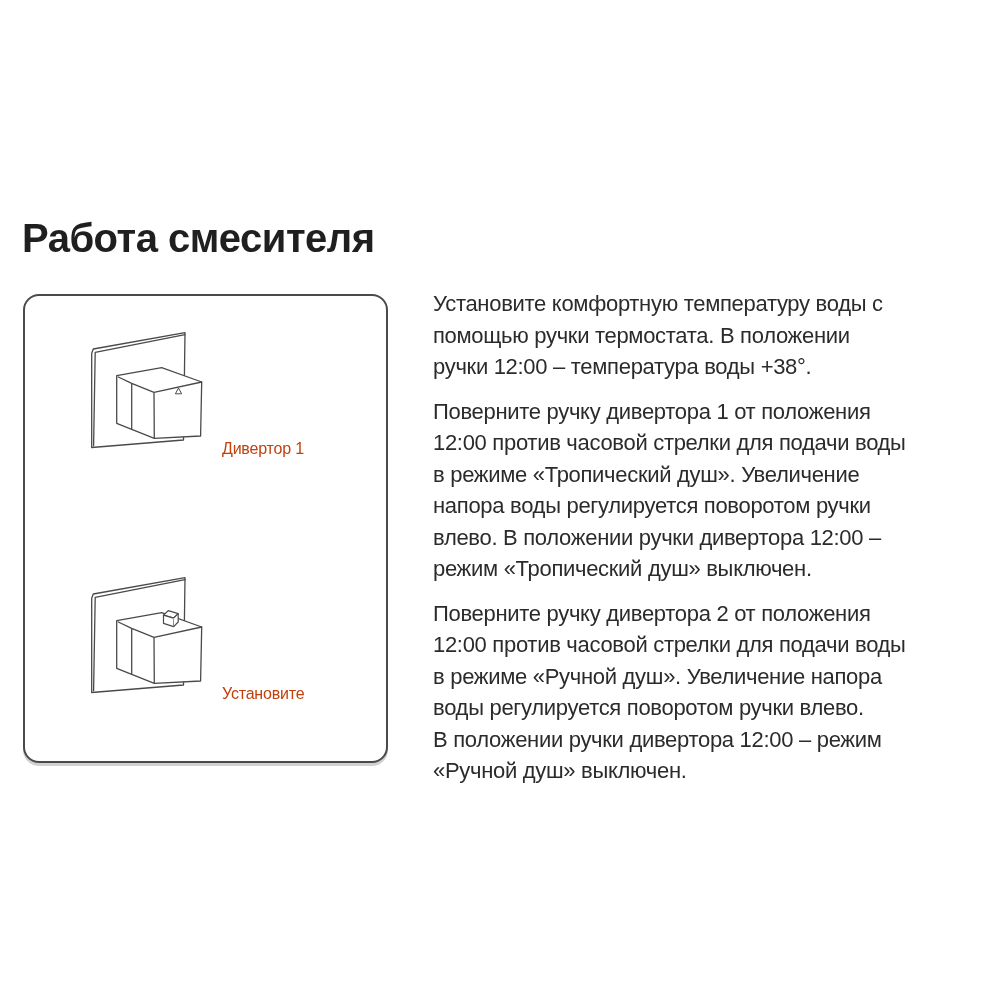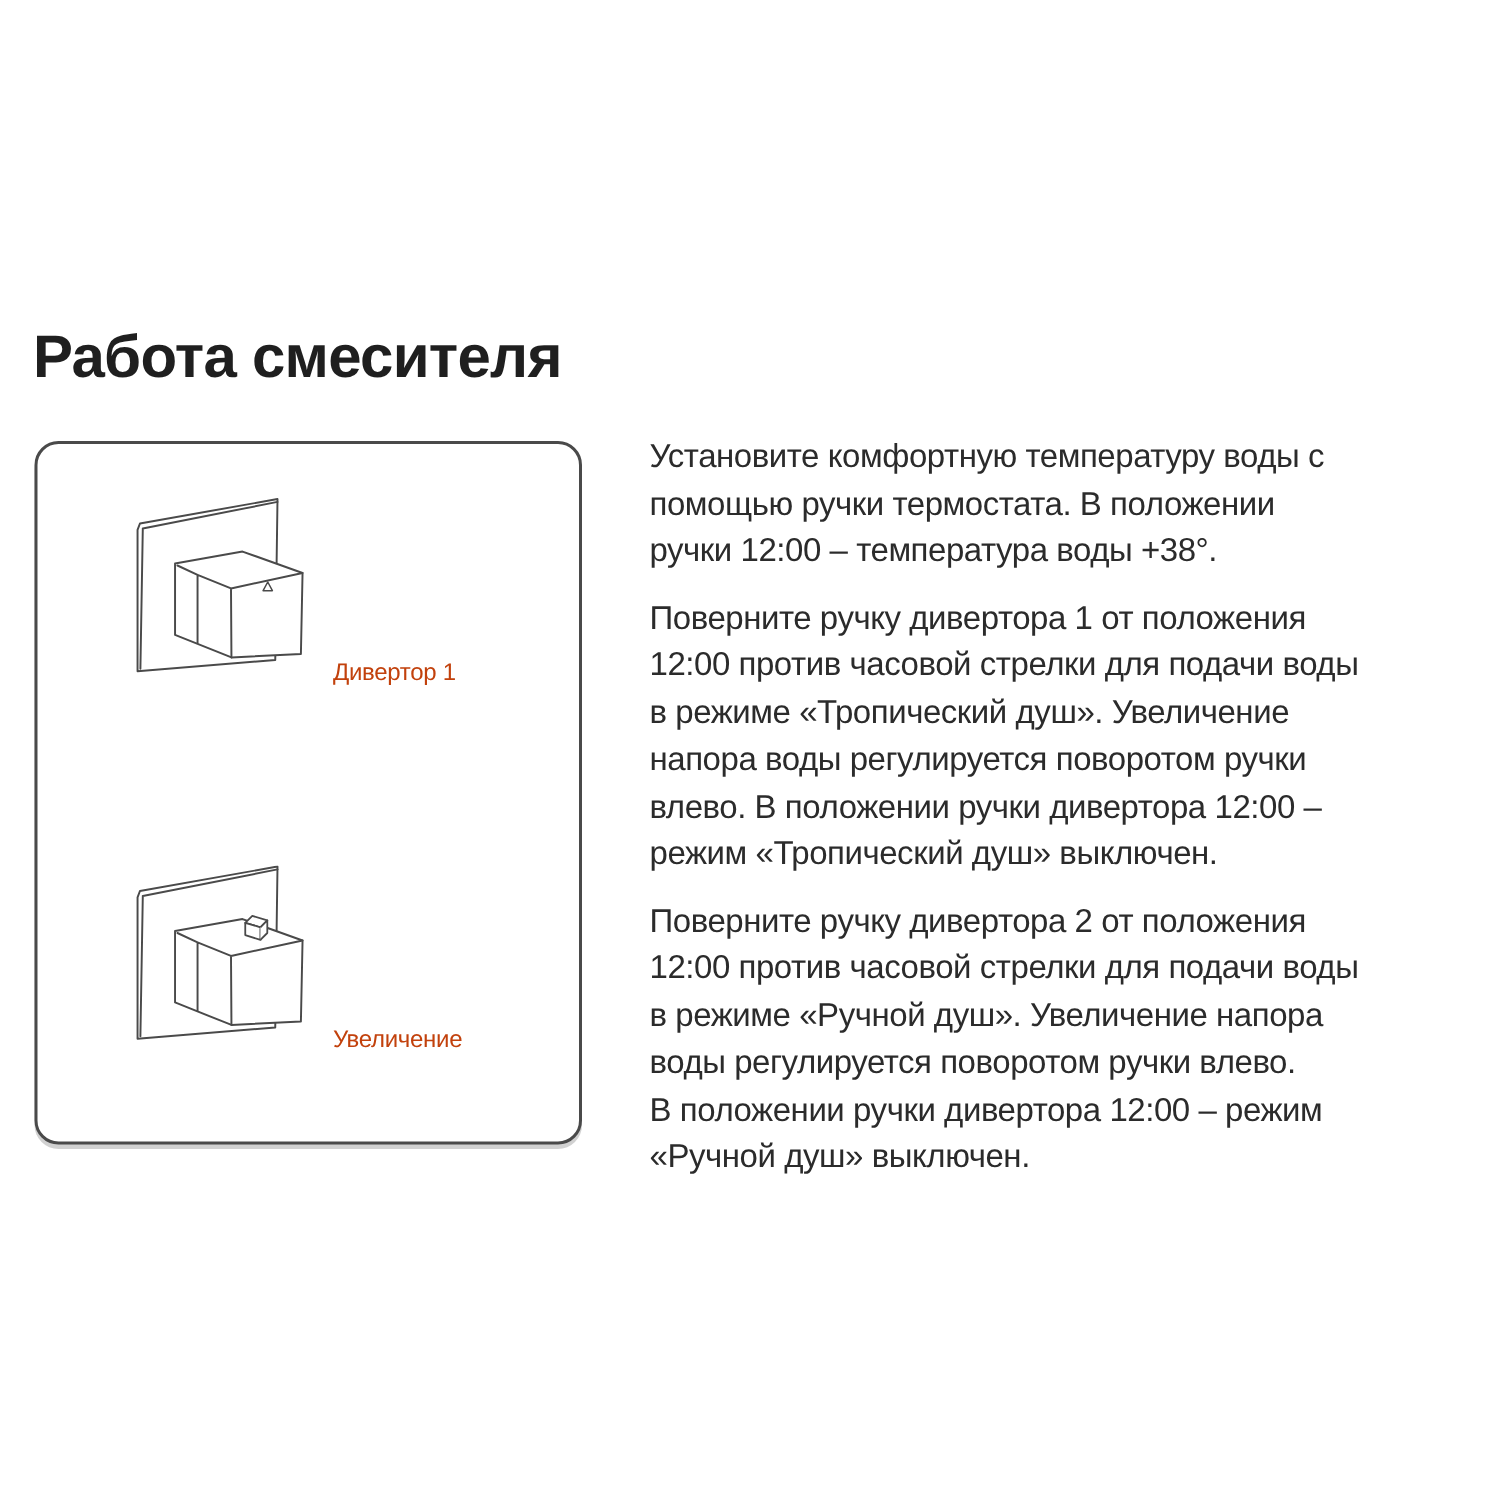--- a/index.html
+++ b/index.html
@@ -119,21 +119,21 @@
       </svg>
       <div class="unit-label">Дивертор 1</div>
     </div>
 
 
     <div class="unit unit-3">
       <svg class="knob" width="115" height="122" viewBox="0 0 115 122">
         <use href="#knob-base"></use>
         <use href="#marker-button"></use>
       </svg>
-      <div class="unit-label">Увеличение</div>
+      <div class="unit-label">Установите</div>
     </div>
 
   </div>
 
   <div class="text-col">
     <p>Установите комфортную температуру воды с
 помощью ручки термостата. В положении
 ручки 12:00 – температура воды +38°.</p>
     <p>Поверните ручку дивертора 1 от положения
 12:00 против часовой стрелки для подачи воды

